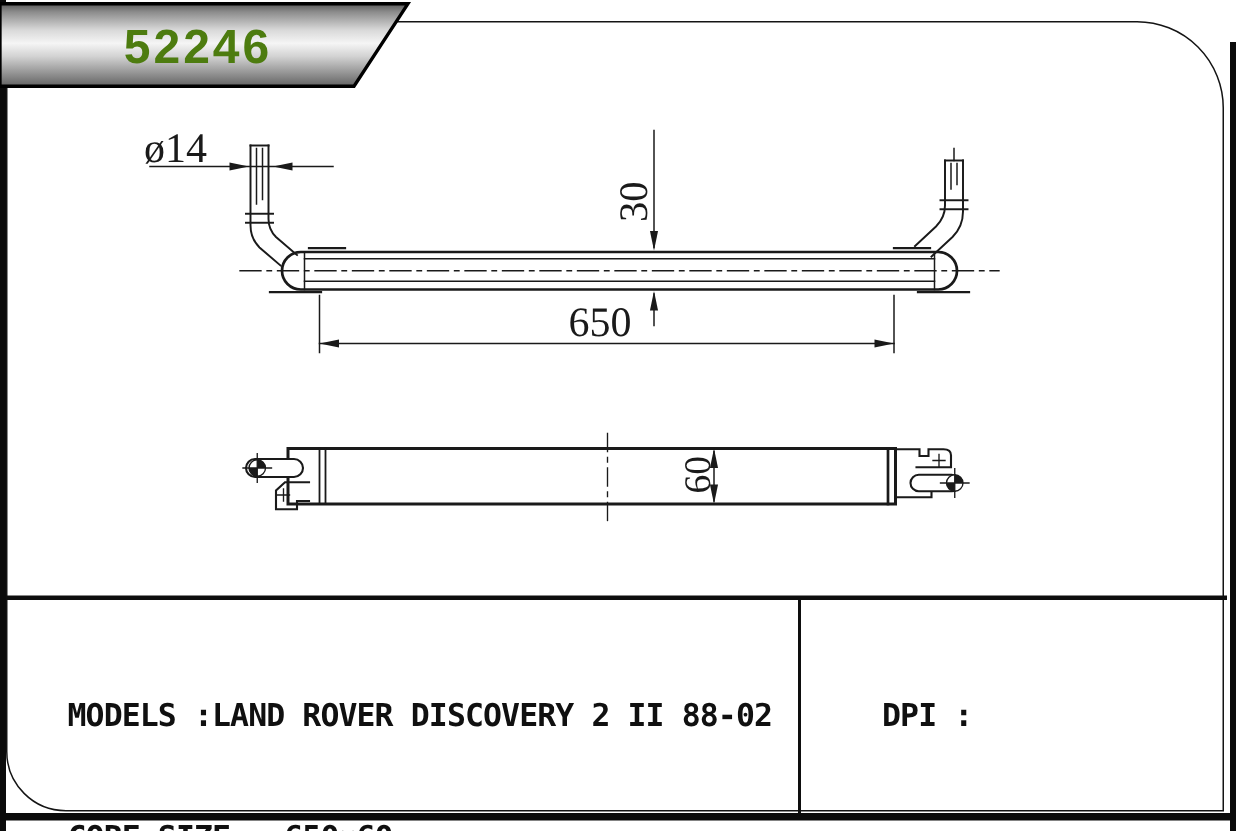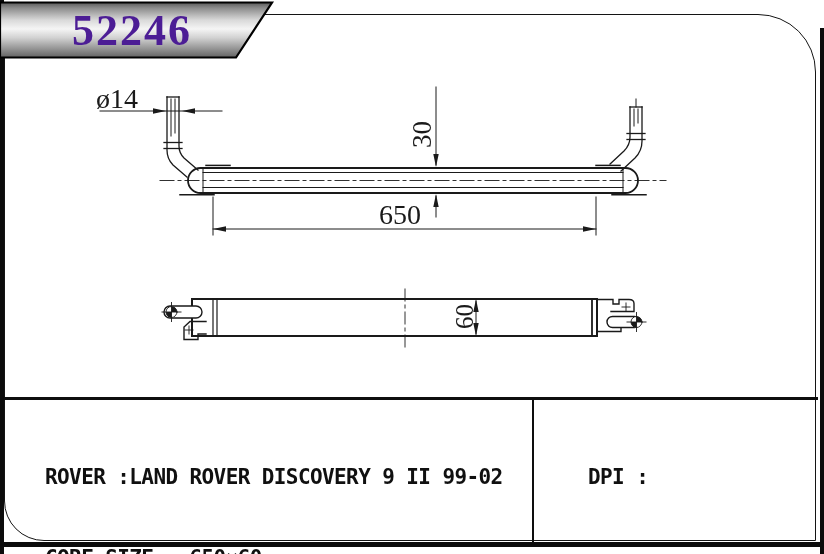--- a/index.html
+++ b/index.html
@@ -16,22 +16,22 @@
     position:absolute;left:4px;top:14px;width:812px;height:527px;
     border:1.6px solid #141414;border-radius:0 58px 0 40px;box-sizing:border-box;
   }
   
   .table-separator{position:absolute;left:4px;top:397px;width:814px;height:2.6px;background:#0e0e0e;}
   .table-divider{position:absolute;left:532px;top:398px;width:2px;height:144px;background:#0e0e0e;}
   
   .banner{position:absolute;left:0;top:0;width:300px;height:64px;}
   .banner-text{
     position:absolute;left:52px;top:8px;width:160px;height:46px;
-    font-family:Liberation Serif, serif;font-size:44px;font-weight:700;
-    letter-spacing:2px;color:#4c1d95;line-height:46px;text-align:center;
+    font-family:Liberation Sans, sans-serif;font-size:32px;font-weight:700;
+    letter-spacing:2px;color:#4d7c0f;line-height:46px;text-align:center;
   }
   
   .drawing{position:absolute;left:0;top:60px;width:824px;height:340px;}
   .drawing path,.drawing line,.drawing rect,.drawing circle{vector-effect:none;}
   
   .spec-col{
     position:absolute;top:409px;font-size:21px;font-weight:700;line-height:27.3px;
     letter-spacing:-0.6px;color:#101010;white-space:pre;
   }
   .spec-col-left{left:45px;}
@@ -171,21 +171,21 @@
     <g>
       <path d="M476,301 V334" stroke-width="1"></path>
       <polygon points="476,299 473.3,312 478.7,312" fill="#1a1a1a" stroke="none"></polygon>
       <polygon points="476,336 473.3,323 478.7,323" fill="#1a1a1a" stroke="none"></polygon>
       <text transform="translate(473,329) rotate(-90)" class="dim-text" font-size="25" stroke="none">60</text>
     </g>
   </g>
 </svg>
 
 <div class="spec-col spec-col-left">
-  <div><span>ROVER</span><span> :</span><span>LAND ROVER DISCOVERY 9 II 99-02</span></div>
+  <div><span>MODELS</span><span> :</span><span>LAND ROVER DISCOVERY 2 II 88-02</span></div>
   <div><span>CORE SIZE</span><span> : </span><span>650×60</span></div>
   
   
 </div>
 
 <div class="spec-col spec-col-right">
   <div><span>DPI</span><span> :</span><span></span></div>
   
   
 </div>

